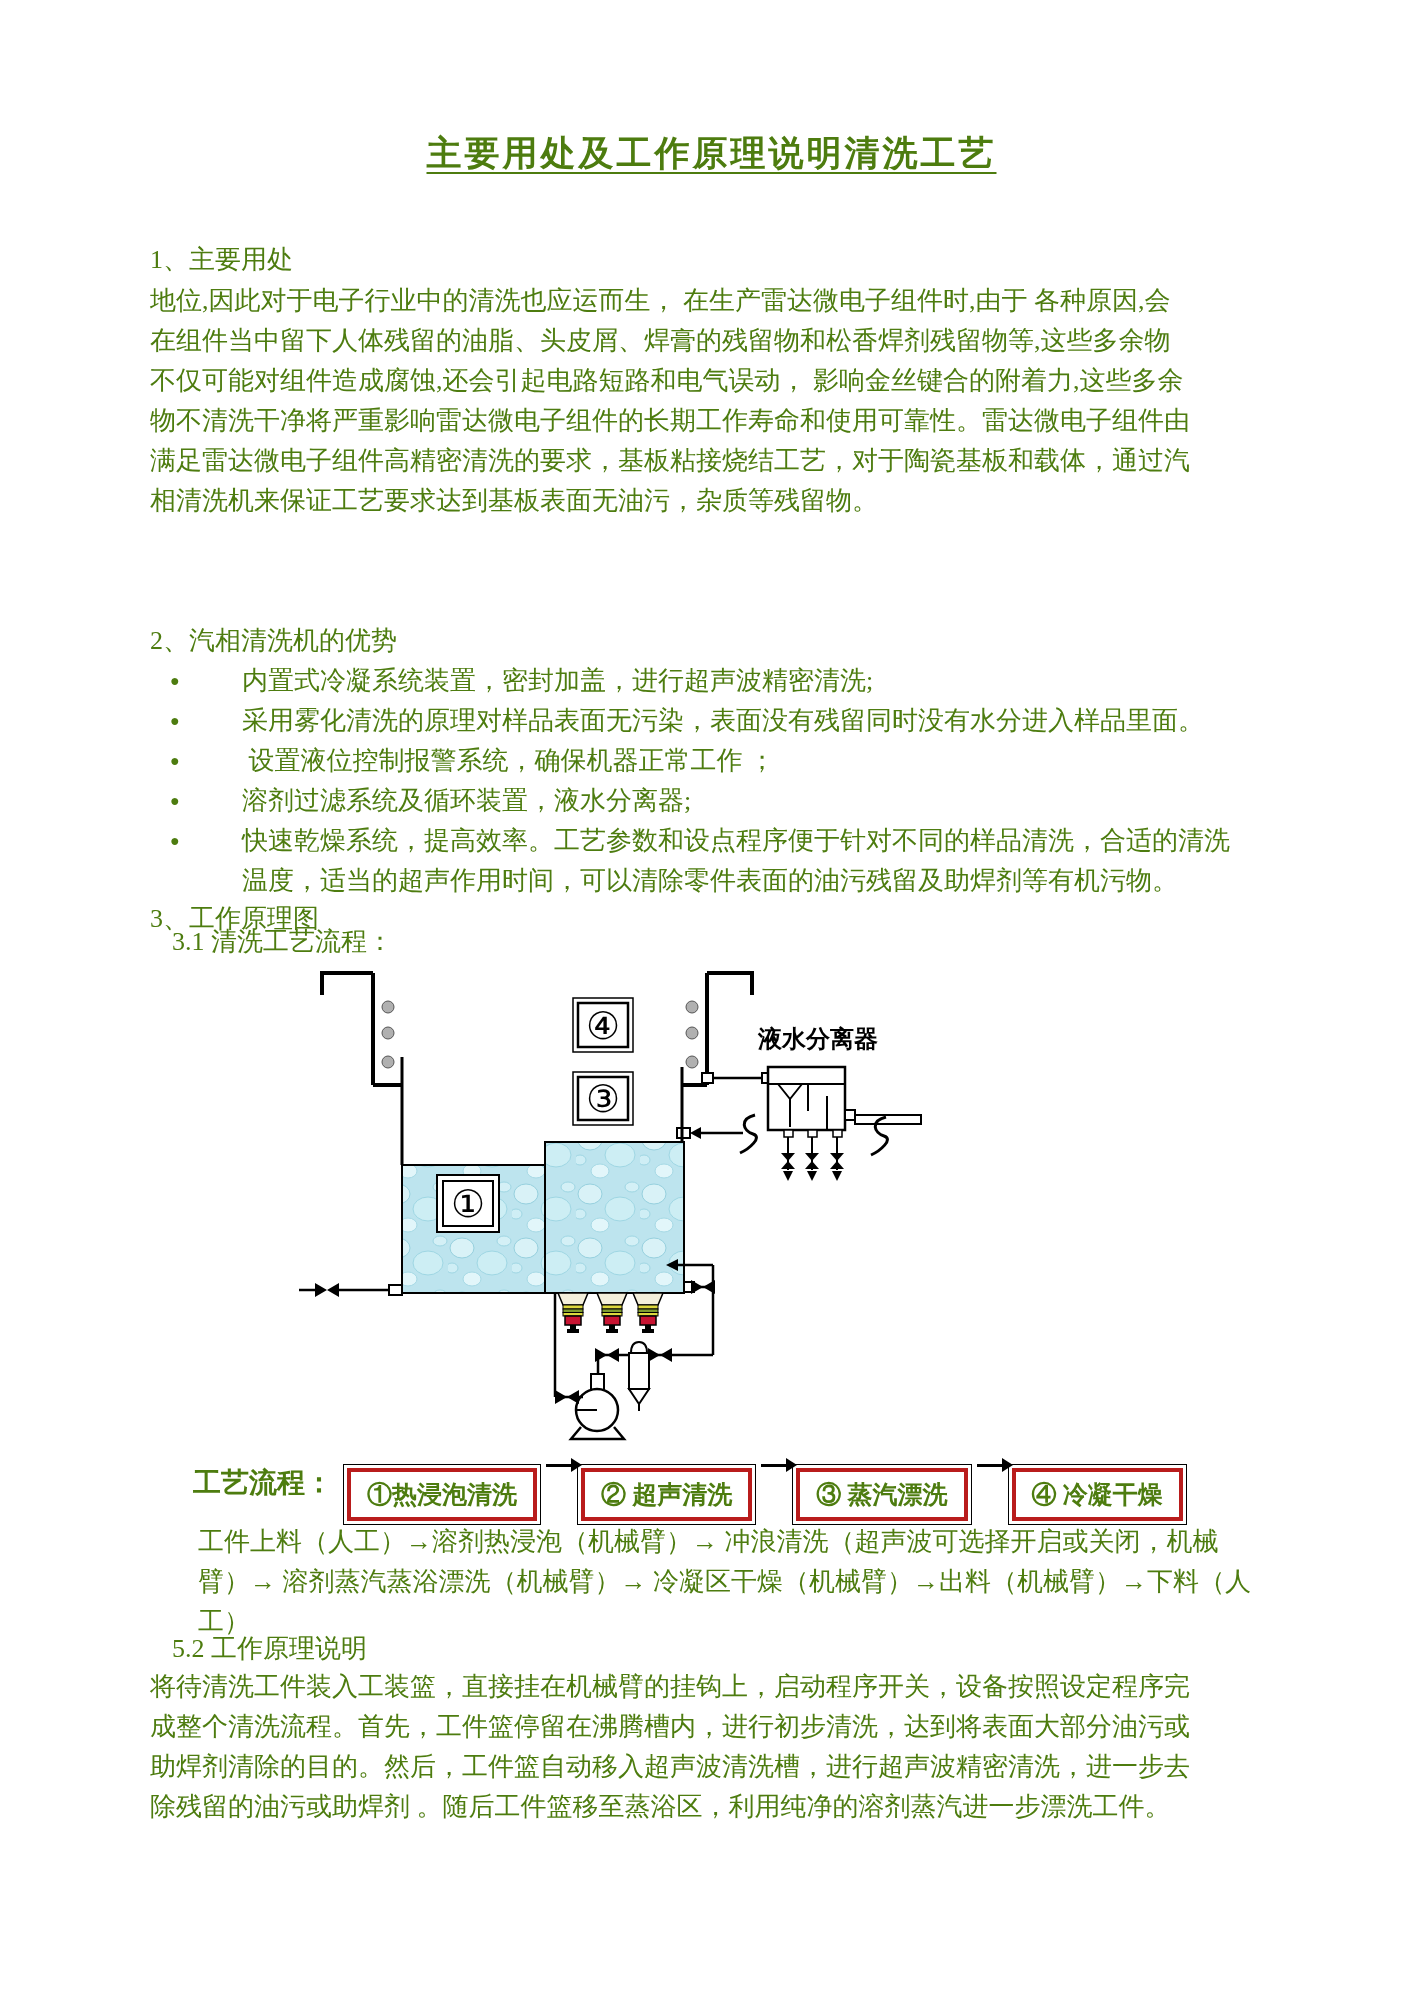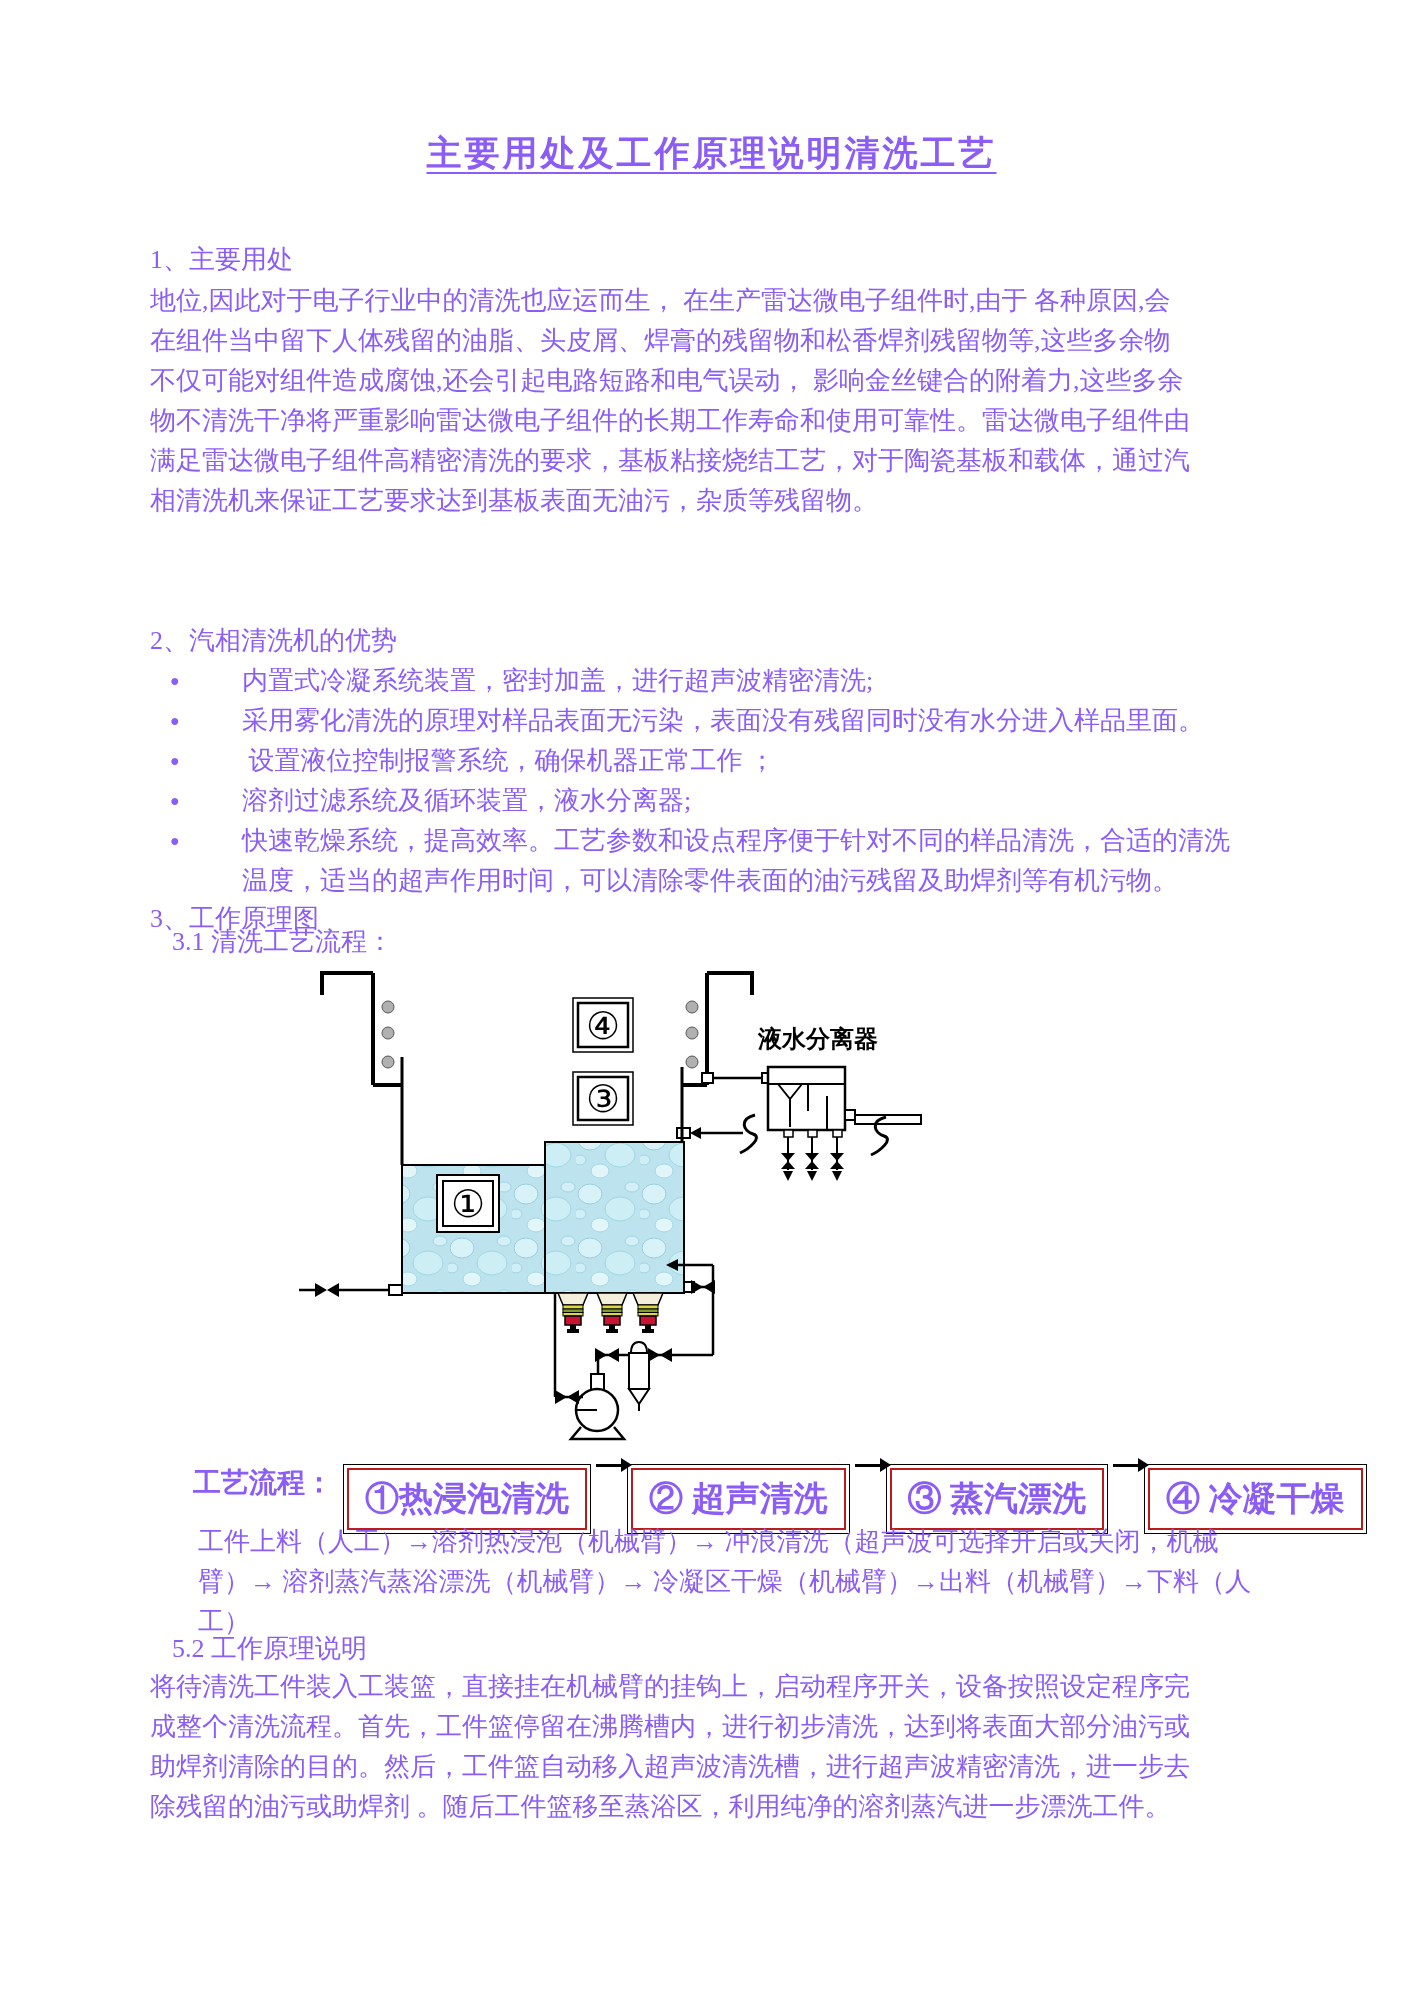--- a/index.html
+++ b/index.html
@@ -2,21 +2,21 @@
 <html><head>
 <meta charset="utf-8">
 <style>
   html,body{margin:0;padding:0;background:#e8e8e8;}
   .page{
     position:relative;
     width:1423px;height:2012px;
     margin:0 auto;
     background:#ffffff;
     font-family:"Liberation Serif","DejaVu Serif",serif;
-    color:#8b5cf6;
+    color:#4d7c0f;
     overflow:hidden;
   }
   .abs{position:absolute;}
   .title{
     top:130px;left:0;width:100%;
     text-align:center;
     font-size:35px;font-weight:bold;letter-spacing:3px;
     text-decoration:underline;
     text-underline-offset:7px;
     text-decoration-thickness:2px;
@@ -33,23 +33,23 @@
     top:1464px;left:193px;
     display:flex;align-items:flex-start;
     font-family:"Liberation Sans","DejaVu Sans",sans-serif;
   }
   .flowlabel{
     font-family:"Liberation Serif","DejaVu Serif",serif;
     font-size:28px;font-weight:bold;margin-right:8px;white-space:nowrap;
   }
   .fbox{border:1px solid #000;padding:3px;background:#fff;margin:0 2px;}
   .fbox-inner{
-    border:2px solid #b91c1c;
+    border:4px solid #b91c1c;
     padding:6px 16px;
-    font-size:34px;font-weight:bold;white-space:nowrap;
+    font-size:25px;font-weight:bold;white-space:nowrap;
     font-family:"Liberation Serif","DejaVu Serif",serif;
   }
   .farrow{width:26px;height:3px;background:#000;position:relative;margin:0 3px;}
   .farrow::after{
     content:"";position:absolute;right:-10px;top:-6px;
     border-left:11px solid #000;
     border-top:7px solid transparent;
     border-bottom:7px solid transparent;
   }
   svg text.sep-label{

